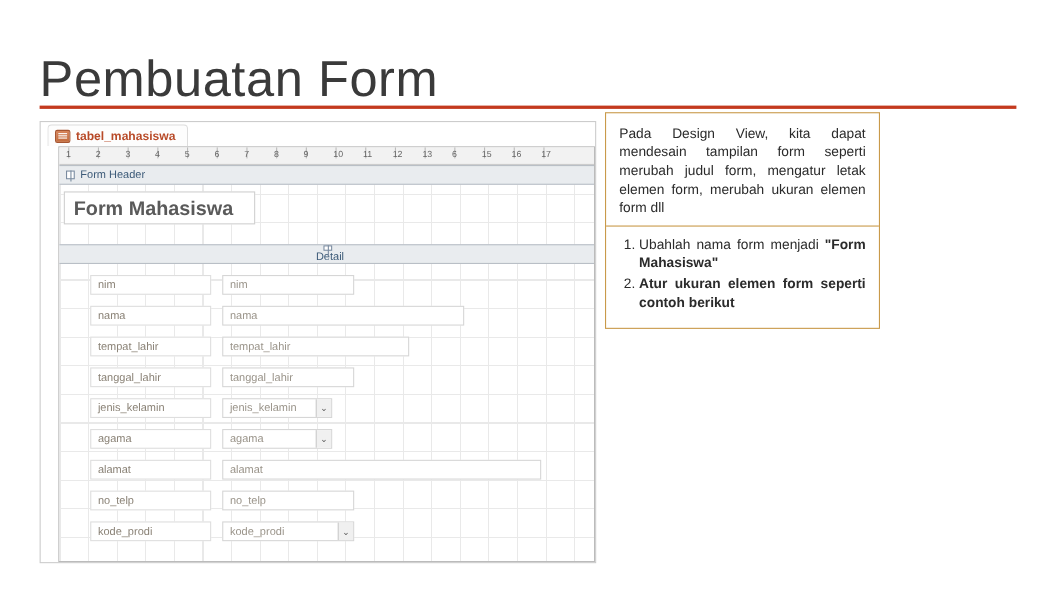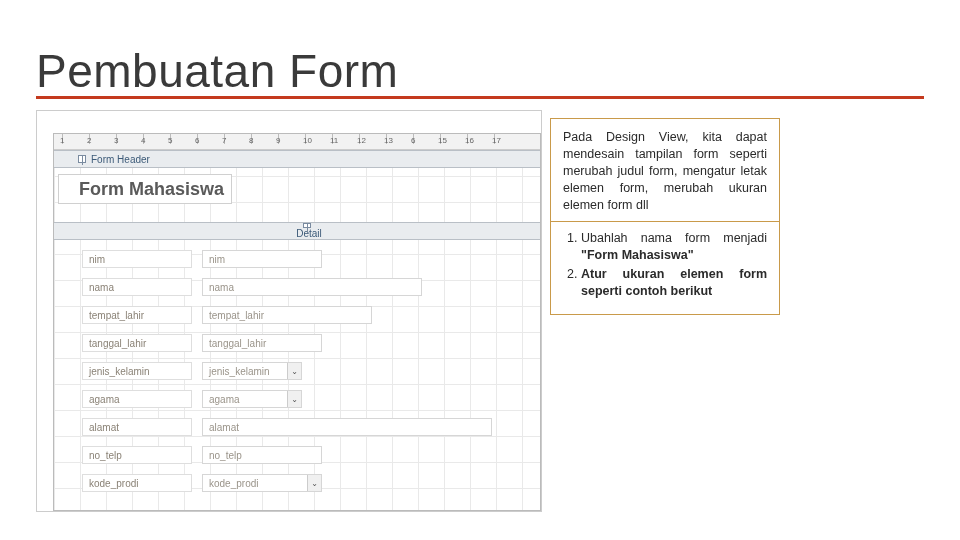--- a/index.html
+++ b/index.html
@@ -17,42 +17,46 @@
   
   .ruler-h { position: absolute; left: 0; right: 0; top: 0; height: 16px; background: #f2f2f2; border-bottom: 1px solid #ccc; font-size: 8px; color: #666; }
   .ruler-h .tick { position: absolute; top: 0; width: 1px; height: 10px; background: #bbb; }
   .ruler-h .num { position: absolute; top: 2px; font-size: 8px; }
   .ruler-v { position: absolute; left: -16px; top: 22px; bottom: 0; width: 16px; background: #f2f2f2; border-right: 1px solid #ccc; }
   .grid { position: absolute; left: 0; right: 0; top: 16px; bottom: 0;
     background-image:
       repeating-linear-gradient(to right, #e9e9e9 0 1px, transparent 1px 26px),
       repeating-linear-gradient(to bottom, #e9e9e9 0 1px, transparent 1px 26px);
   }
-  .section-bar { position: absolute; left: 0; right: 0; height: 18px; background: #e9ecef; border-top:1px solid #b9bfc6; border-bottom:1px solid #b9bfc6; display:flex; align-items:center; padding-left:24px; font-size:10px; color:#3c5a78; }
+  .section-bar { position: absolute; left: 0; right: 0; height: 18px; background: #e9ecef; border-top:1px solid #b9bfc6; border-bottom:1px solid #b9bfc6; display:flex; align-items:center; padding-left:6px; font-size:10px; color:#3c5a78; }
   .section-bar .sq { width:8px; height:8px; border:1px solid #7a8ba0; margin-right:5px; background:#fff; position:relative; }
   .section-bar .sq::after { content:""; position:absolute; left:3px; top:-1px; width:1px; height:10px; background:#7a8ba0; transform:rotate(0deg);}
-  .form-title-box { position:absolute; background:#fff; border:1px solid #d0d0d0; display:flex; align-items:center; padding-left:20px; font-size:18px; font-weight:600; color:#5a5a5a; }
+  .form-title-box { position:absolute; background:#fff; border:1px solid #d0d0d0; display:flex; align-items:center; padding-left:8px; font-size:18px; font-weight:600; color:#5a5a5a; }
   .lbl { position:absolute; background:#fff; border:1px solid #dedede; font-size:10px; color:#8a8276; display:flex; align-items:center; padding-left:6px; height:18px; }
   .fld { position:absolute; background:#fff; border:1px solid #d6d6d6; font-size:10px; color:#9a948a; display:flex; align-items:center; padding-left:6px; height:18px; }
   .combo-btn { position:absolute; right:0; top:0; bottom:0; width:14px; border-left:1px solid #ccc; background:#f0f0f0; display:flex; align-items:center; justify-content:center; font-size:8px; color:#555; }
   
-  .callout { position:absolute; left:550px; top:118px; width:230px; border:1px solid #c99a4a; padding:10px 12px 12px 12px; font-size:12.5px; line-height:1.35; color:#2b2b2b; text-align:justify; }
+  .callout { position:absolute; left:550px; top:102px; width:250px; border:1px solid #c99a4a; padding:10px 12px 12px 12px; font-size:12.5px; line-height:1.35; color:#2b2b2b; text-align:justify; }
   .callout hr { border:none; border-top:1px solid #c99a4a; margin:8px -12px; }
   .callout ol { padding-left: 18px; }
   .callout li { margin-bottom:2px; text-align:justify; }
   .callout li b { font-weight:700; }
 </style>
 </head>
 <body>
 <div class="slide">
 
   <div class="title">Pembuatan Form</div>
   <div class="rule"></div>
 
   <div class="screenshot">
+    <div class="tab">
+      <span class="tab-icon"></span>
+      <span class="tab-label">tabel_mahasiswa</span>
+    </div>
 
     <div class="ruler-v" id="rulerV"></div>
 
     <div class="canvas">
       <div class="ruler-h" id="rulerH">
           <div class="tick" style="left: 8px;"></div>
           <div class="num" style="left: 6px;">1</div>
           <div class="tick" style="left: 35px;"></div>
           <div class="num" style="left: 33px;">2</div>
           <div class="tick" style="left: 62px;"></div>

